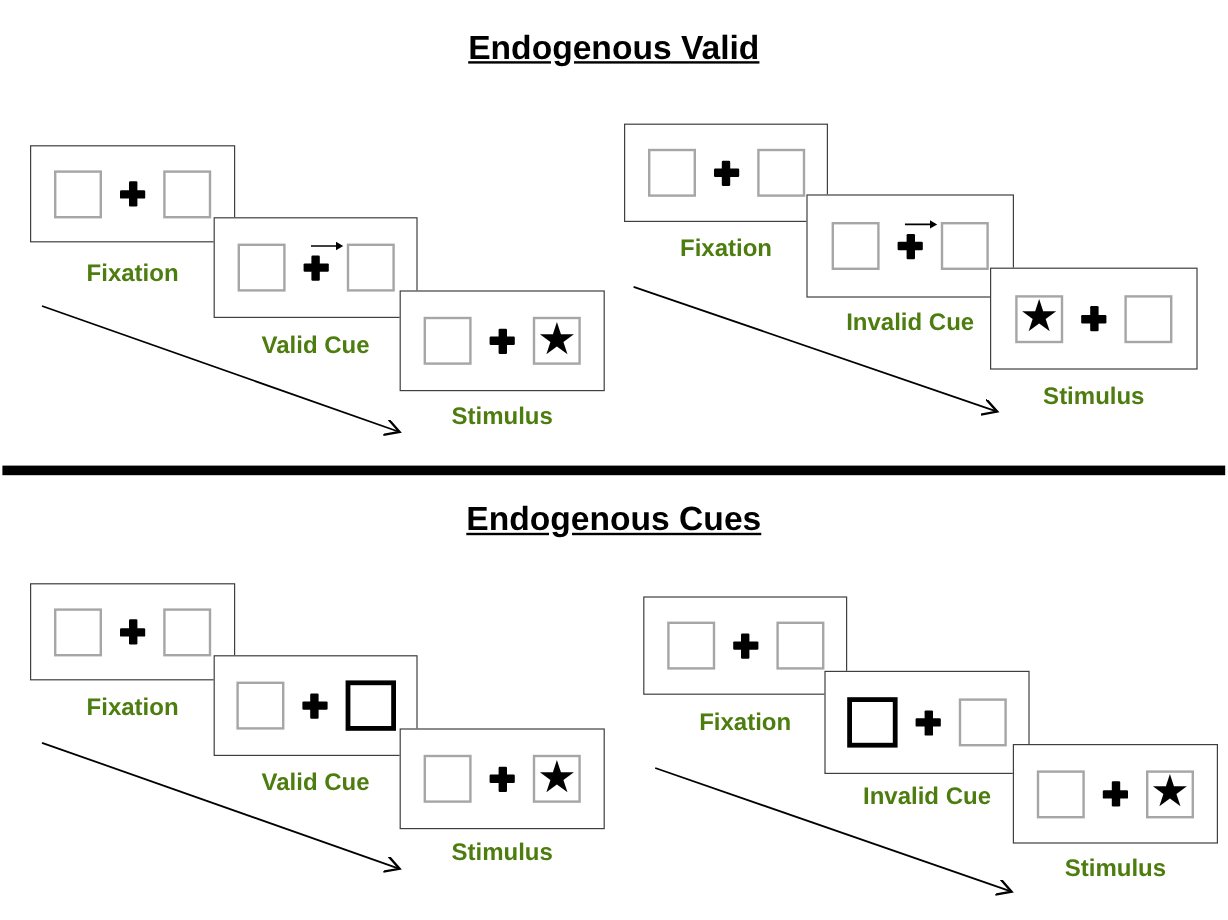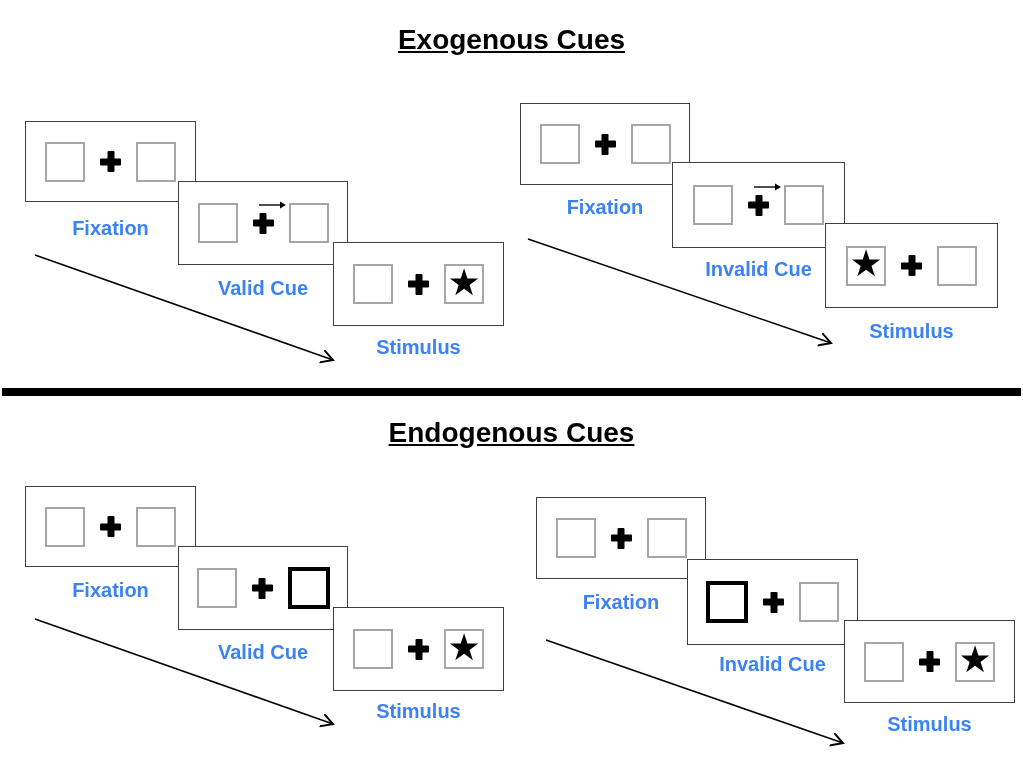--- a/index.html
+++ b/index.html
@@ -94,31 +94,31 @@
     font-size: 37px;
     line-height: 1;
     color: #000000;
     transform: translateY(-2px);
   }
   .plabel {
     position: absolute;
     text-align: center;
     font-size: 20px;
     font-weight: bold;
-    color: #3b82f6;
+    color: #4d7c0f;
     line-height: 1.2;
   }
   .seq-arrow { position: absolute; }
 </style>
 </head>
 <body>
 
 <div class="stage">
 
-  <div class="title" style="top:24px">Exogenous Cues</div>
+  <div class="title" style="top:24px">Endogenous Valid</div>
 
   <div class="panel" style="left:25px;top:121px;width:171px;height:81px">
     <span class="box"></span>
     <span class="plus"></span>
     <span class="box"></span>
   </div>
   <div class="plabel" style="left:25px;top:216px;width:171px">Fixation</div>
 
   <div class="panel" style="left:178px;top:181px;width:170px;height:84px">
     <span class="box"></span>

